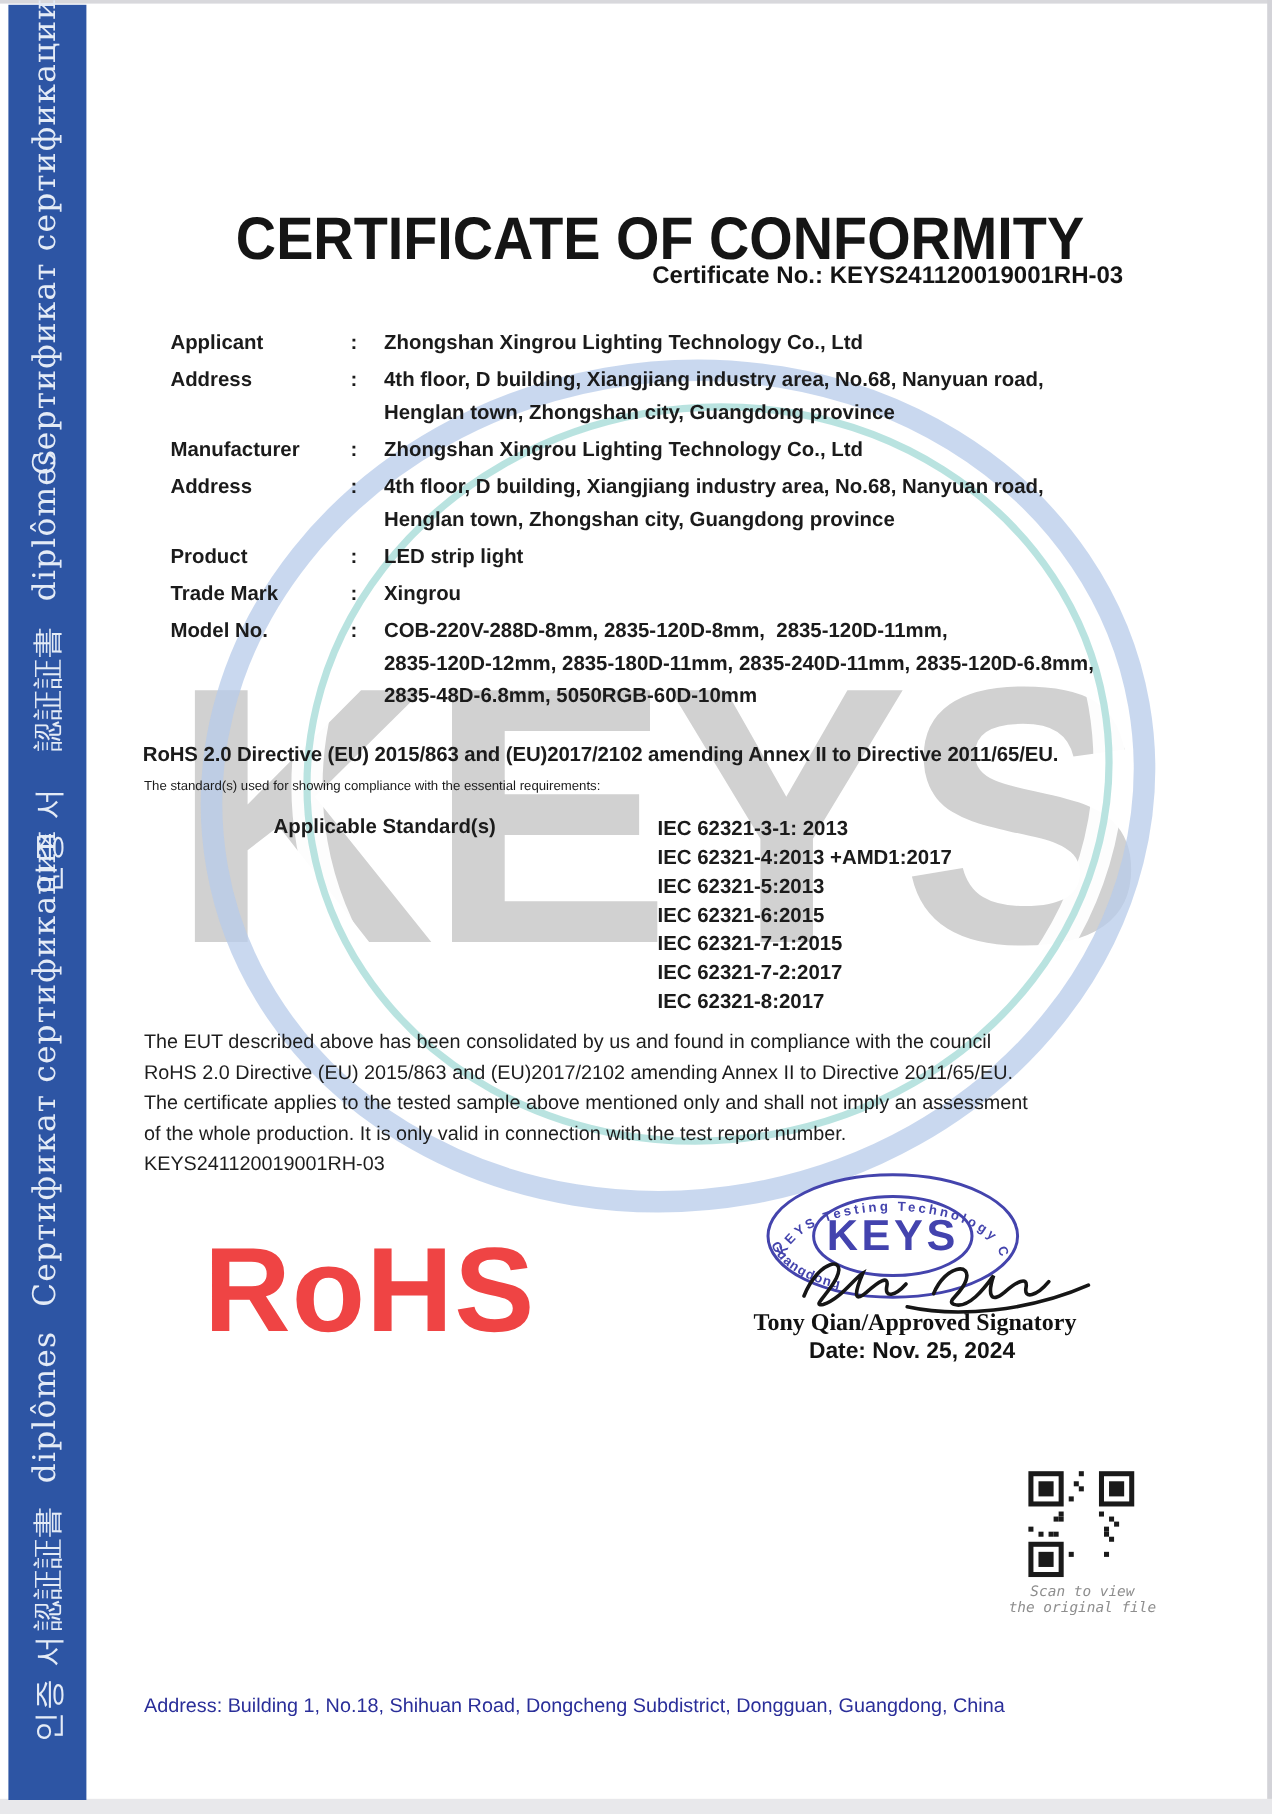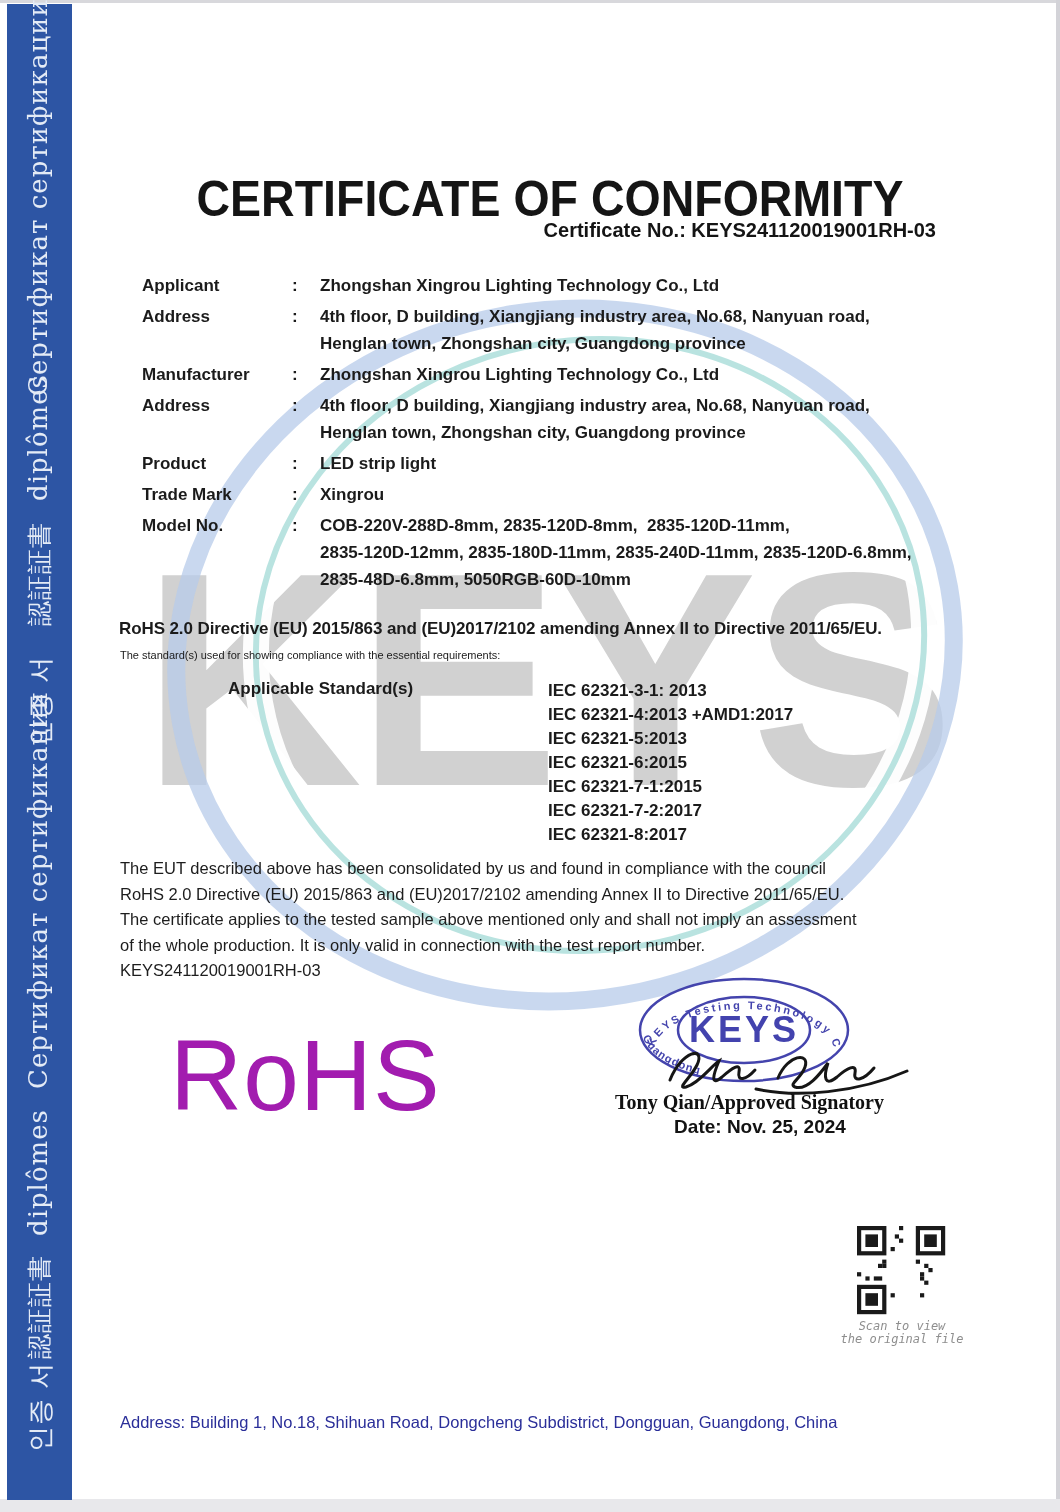--- a/index.html
+++ b/index.html
@@ -54,27 +54,27 @@
   .standards-label{position:absolute;left:228px;top:679px;font-size:17px;font-weight:bold;}
   .standards-list{position:absolute;left:548px;top:679px;font-size:17px;font-weight:bold;line-height:24px;}
 
   .statement{
     position:absolute;left:120px;top:856px;width:860px;
     font-size:16.5px;line-height:25.5px;white-space:pre;color:#1d1d1d;
   }
 
   .rohs-logo{
     position:absolute;left:170px;top:1018px;
-    font-size:100px;font-weight:normal;letter-spacing:1px;color:#a21caf;
+    font-size:100px;font-weight:bold;letter-spacing:1px;color:#ef4444;
   }
 
   .stamp{position:absolute;left:628px;top:973px;}
   .signature{position:absolute;left:652px;top:1032px;}
   .signatory{
-    position:absolute;left:615px;top:1091px;width:295px;text-align:left;
+    position:absolute;left:615px;top:1091px;width:295px;text-align:center;
     font-family:"Liberation Serif",serif;font-weight:bold;font-size:20px;color:#111;
   }
   .dateline{
     position:absolute;left:615px;top:1116px;width:290px;text-align:center;
     font-size:19px;font-weight:bold;color:#131313;
   }
 
   .qr{position:absolute;left:855px;top:1222px;}
   .qr-caption{
     position:absolute;left:828px;top:1320px;width:148px;text-align:center;

